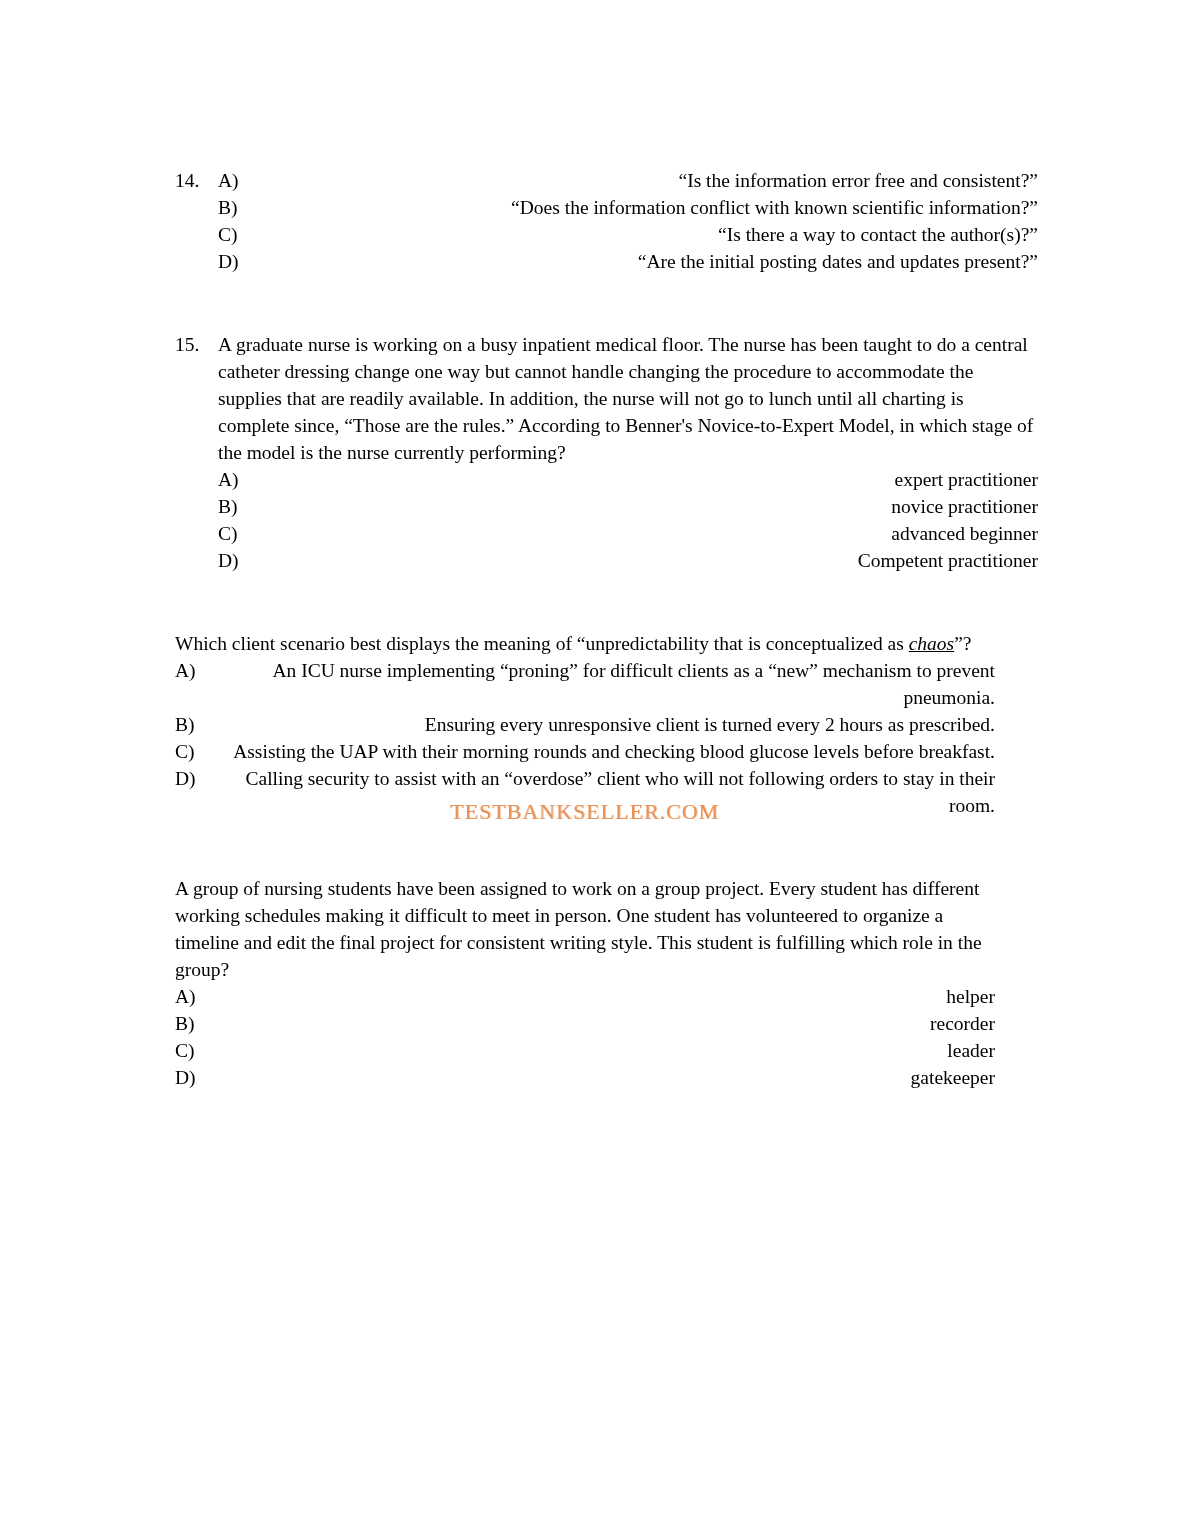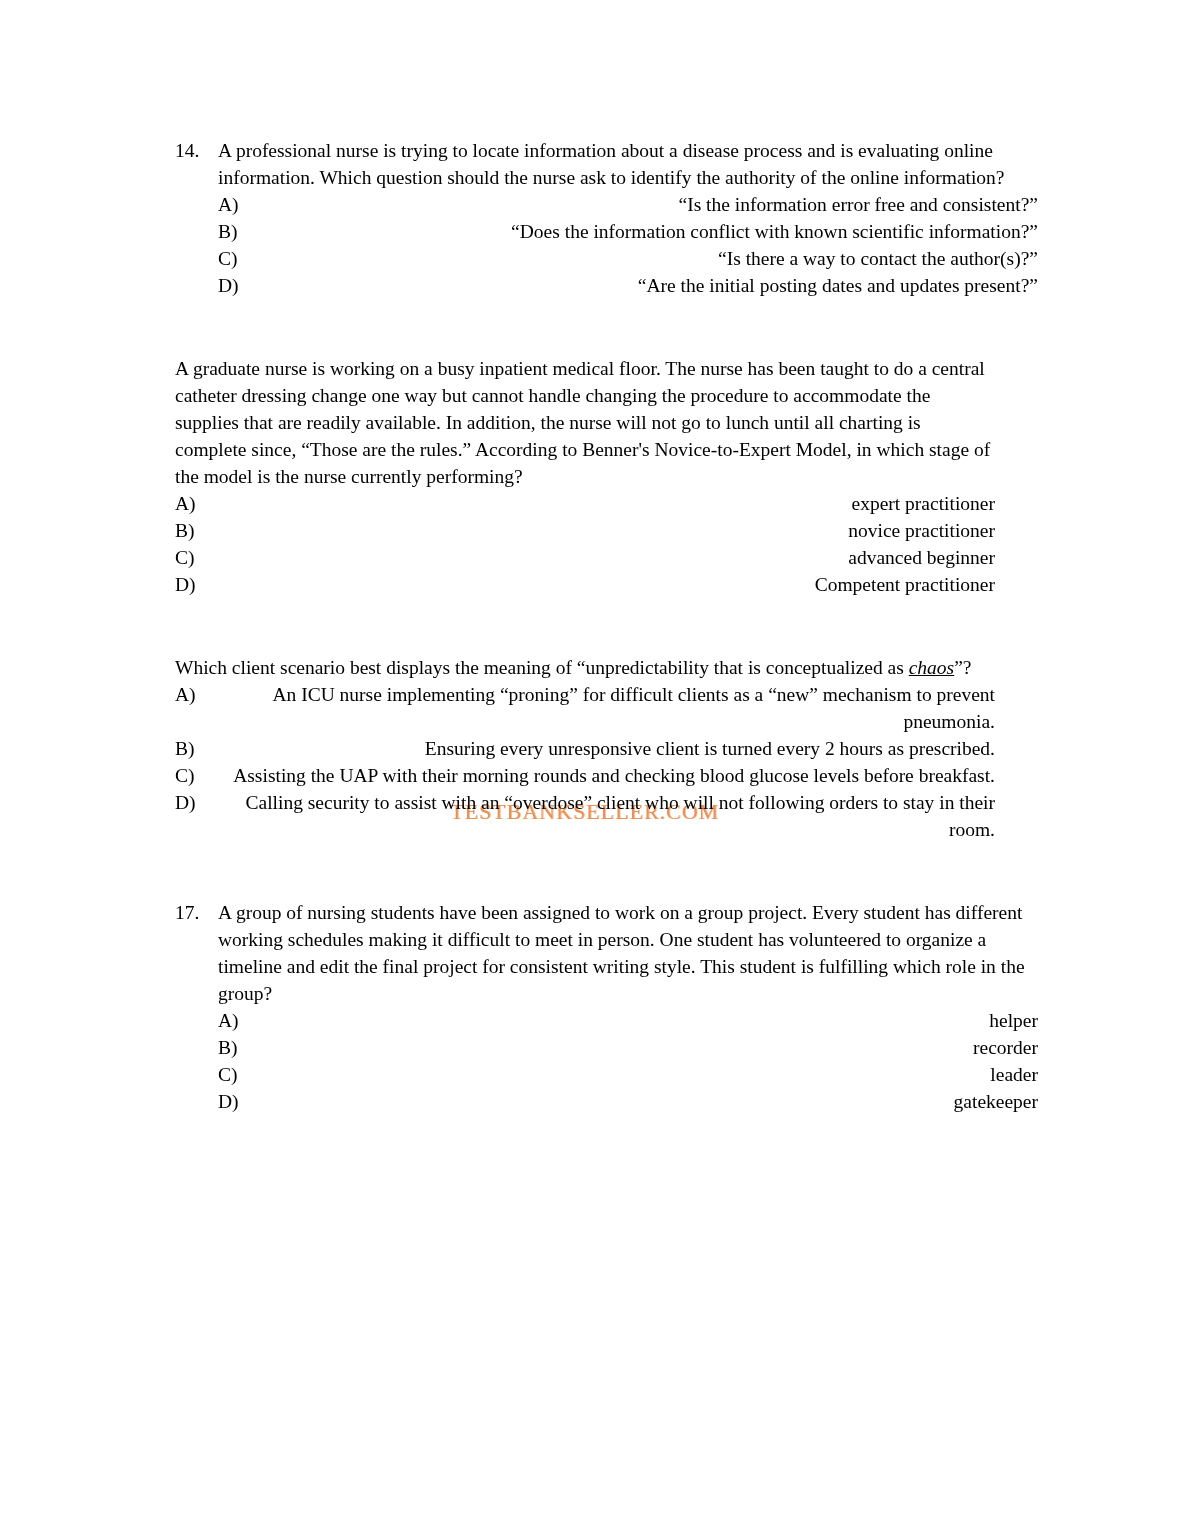--- a/index.html
+++ b/index.html
@@ -31,20 +31,21 @@
     left: 175px;
     top: 137px;
     width: 870px;
     z-index: 1;
   }
   .question {
     display: flex;
     margin-bottom: 56px;
     font-size: 19.5px;
     line-height: 27px;
+    margin-top: 30px;
   }
   .qnum {
     width: 43px;
     flex: none;
   }
   .qbody {
     width: 820px;
   }
   .stem {
     margin: 0;
@@ -71,21 +72,20 @@
 </head>
 <body style="background: rgb(255, 255, 255); color: rgb(0, 0, 0);">
 
 <div class="watermark" style="color: rgb(228, 128, 58); margin-top: 44px;">TESTBANKSELLER.COM</div>
 
 <div class="page">
   <div id="questions">
       <div class="question">
         <div class="qnum">14.</div>
         <div class="qbody">
-          <div class="stem"><span>A professional nurse is trying to locate information about a disease process and is evaluating online information. Which question should the nurse ask to identify the authority of the online information?</span></div>
           <div class="options">
             <div class="option">
               <div class="opt-letter">A)</div>
               <div class="opt-text">“Is the information error free and consistent?”</div>
             </div>
             <div class="option">
               <div class="opt-letter">B)</div>
               <div class="opt-text">“Does the information conflict with known scientific information?”</div>
             </div>
             <div class="option">
@@ -93,20 +93,21 @@
               <div class="opt-text">“Is there a way to contact the author(s)?”</div>
             </div>
             <div class="option">
               <div class="opt-letter">D)</div>
               <div class="opt-text">“Are the initial posting dates and updates present?”</div>
             </div>
           </div>
         </div>
       </div>
       <div class="question">
+        <div class="qnum">15.</div>
         <div class="qbody">
           <div class="stem"><span>A graduate nurse is working on a busy inpatient medical floor. The nurse has been taught to do a central catheter dressing change one way but cannot handle changing the procedure to accommodate the supplies that are readily available. In addition, the nurse will not go to lunch until all charting is complete since, “Those are the rules.” According to Benner's Novice-to-Expert Model, in which stage of the model is the nurse currently performing?</span></div>
           <div class="options">
             <div class="option">
               <div class="opt-letter">A)</div>
               <div class="opt-text">expert practitioner</div>
             </div>
             <div class="option">
               <div class="opt-letter">B)</div>
               <div class="opt-text">novice practitioner</div>
@@ -139,21 +140,20 @@
               <div class="opt-text">Assisting the UAP with their morning rounds and checking blood glucose levels before breakfast.</div>
             </div>
             <div class="option">
               <div class="opt-letter">D)</div>
               <div class="opt-text">Calling security to assist with an “overdose” client who will not following orders to stay in their room.</div>
             </div>
           </div>
         </div>
       </div>
       <div class="question">
-        <div class="qnum">17.</div>
         <div class="qbody">
           <div class="stem"><span>A group of nursing students have been assigned to work on a group project. Every student has different working schedules making it difficult to meet in person. One student has volunteered to organize a timeline and edit the final project for consistent writing style. This student is fulfilling which role in the group?</span></div>
           <div class="options">
             <div class="option">
               <div class="opt-letter">A)</div>
               <div class="opt-text">helper</div>
             </div>
             <div class="option">
               <div class="opt-letter">B)</div>
               <div class="opt-text">recorder</div>

